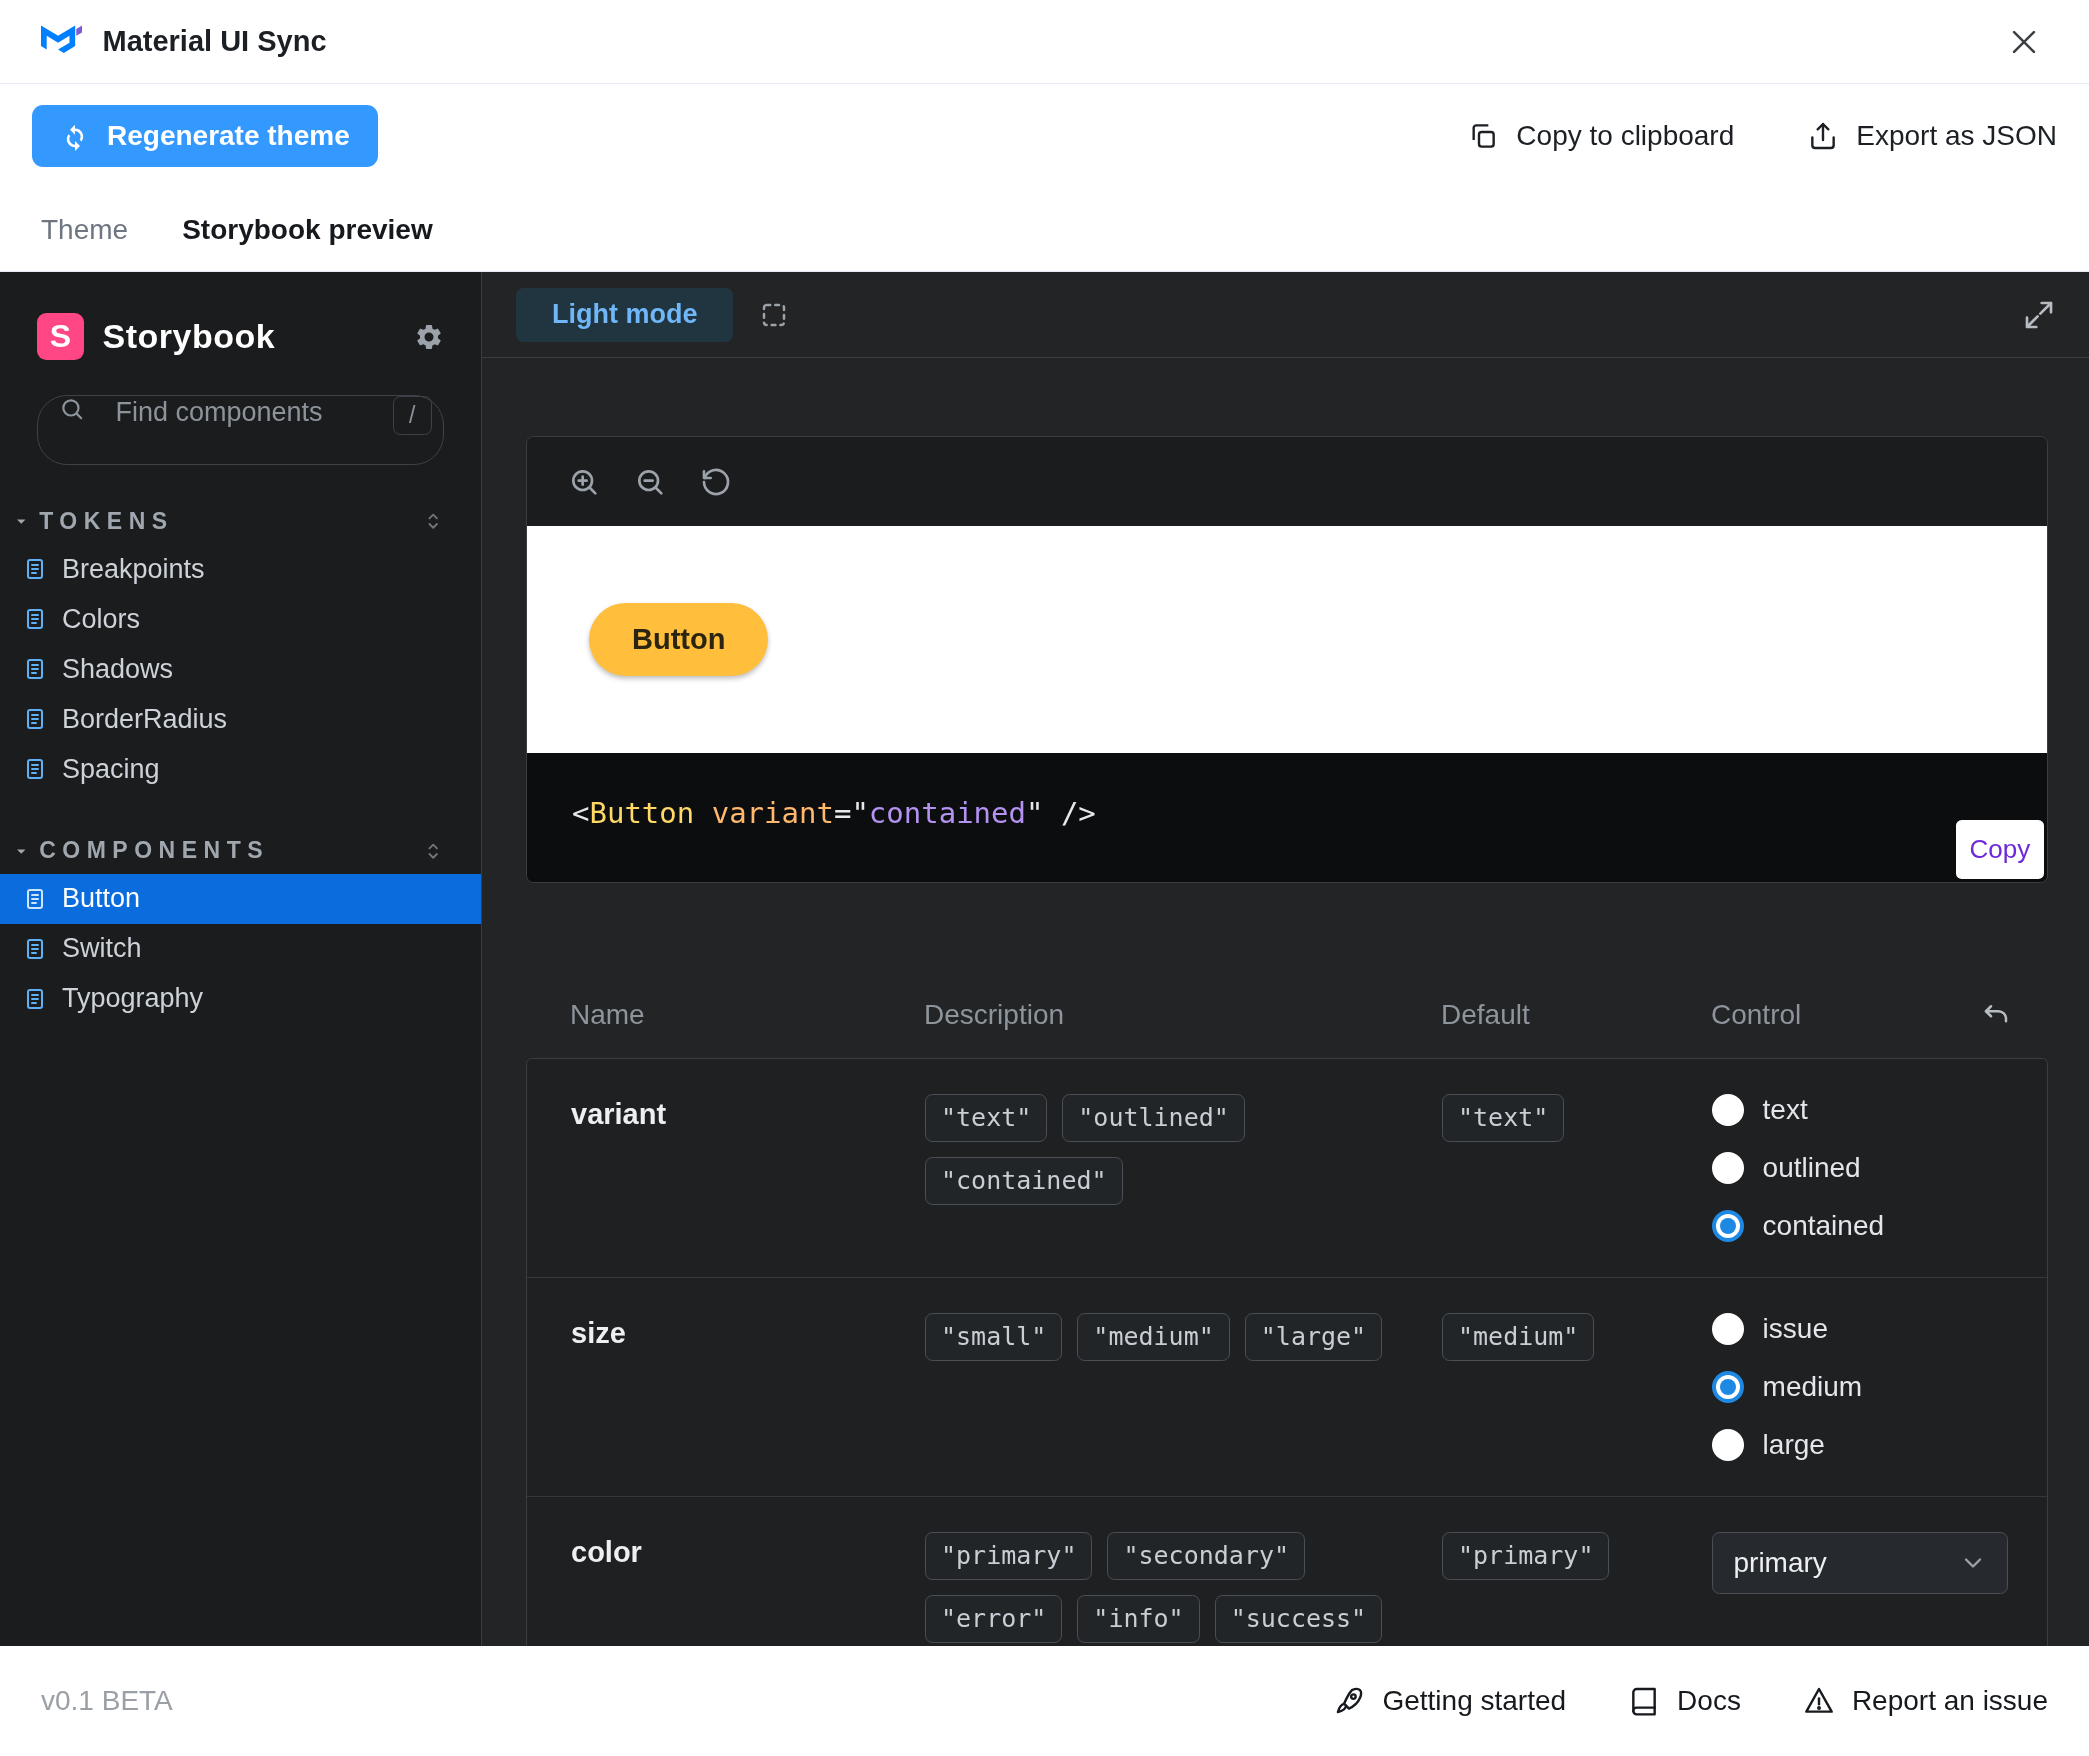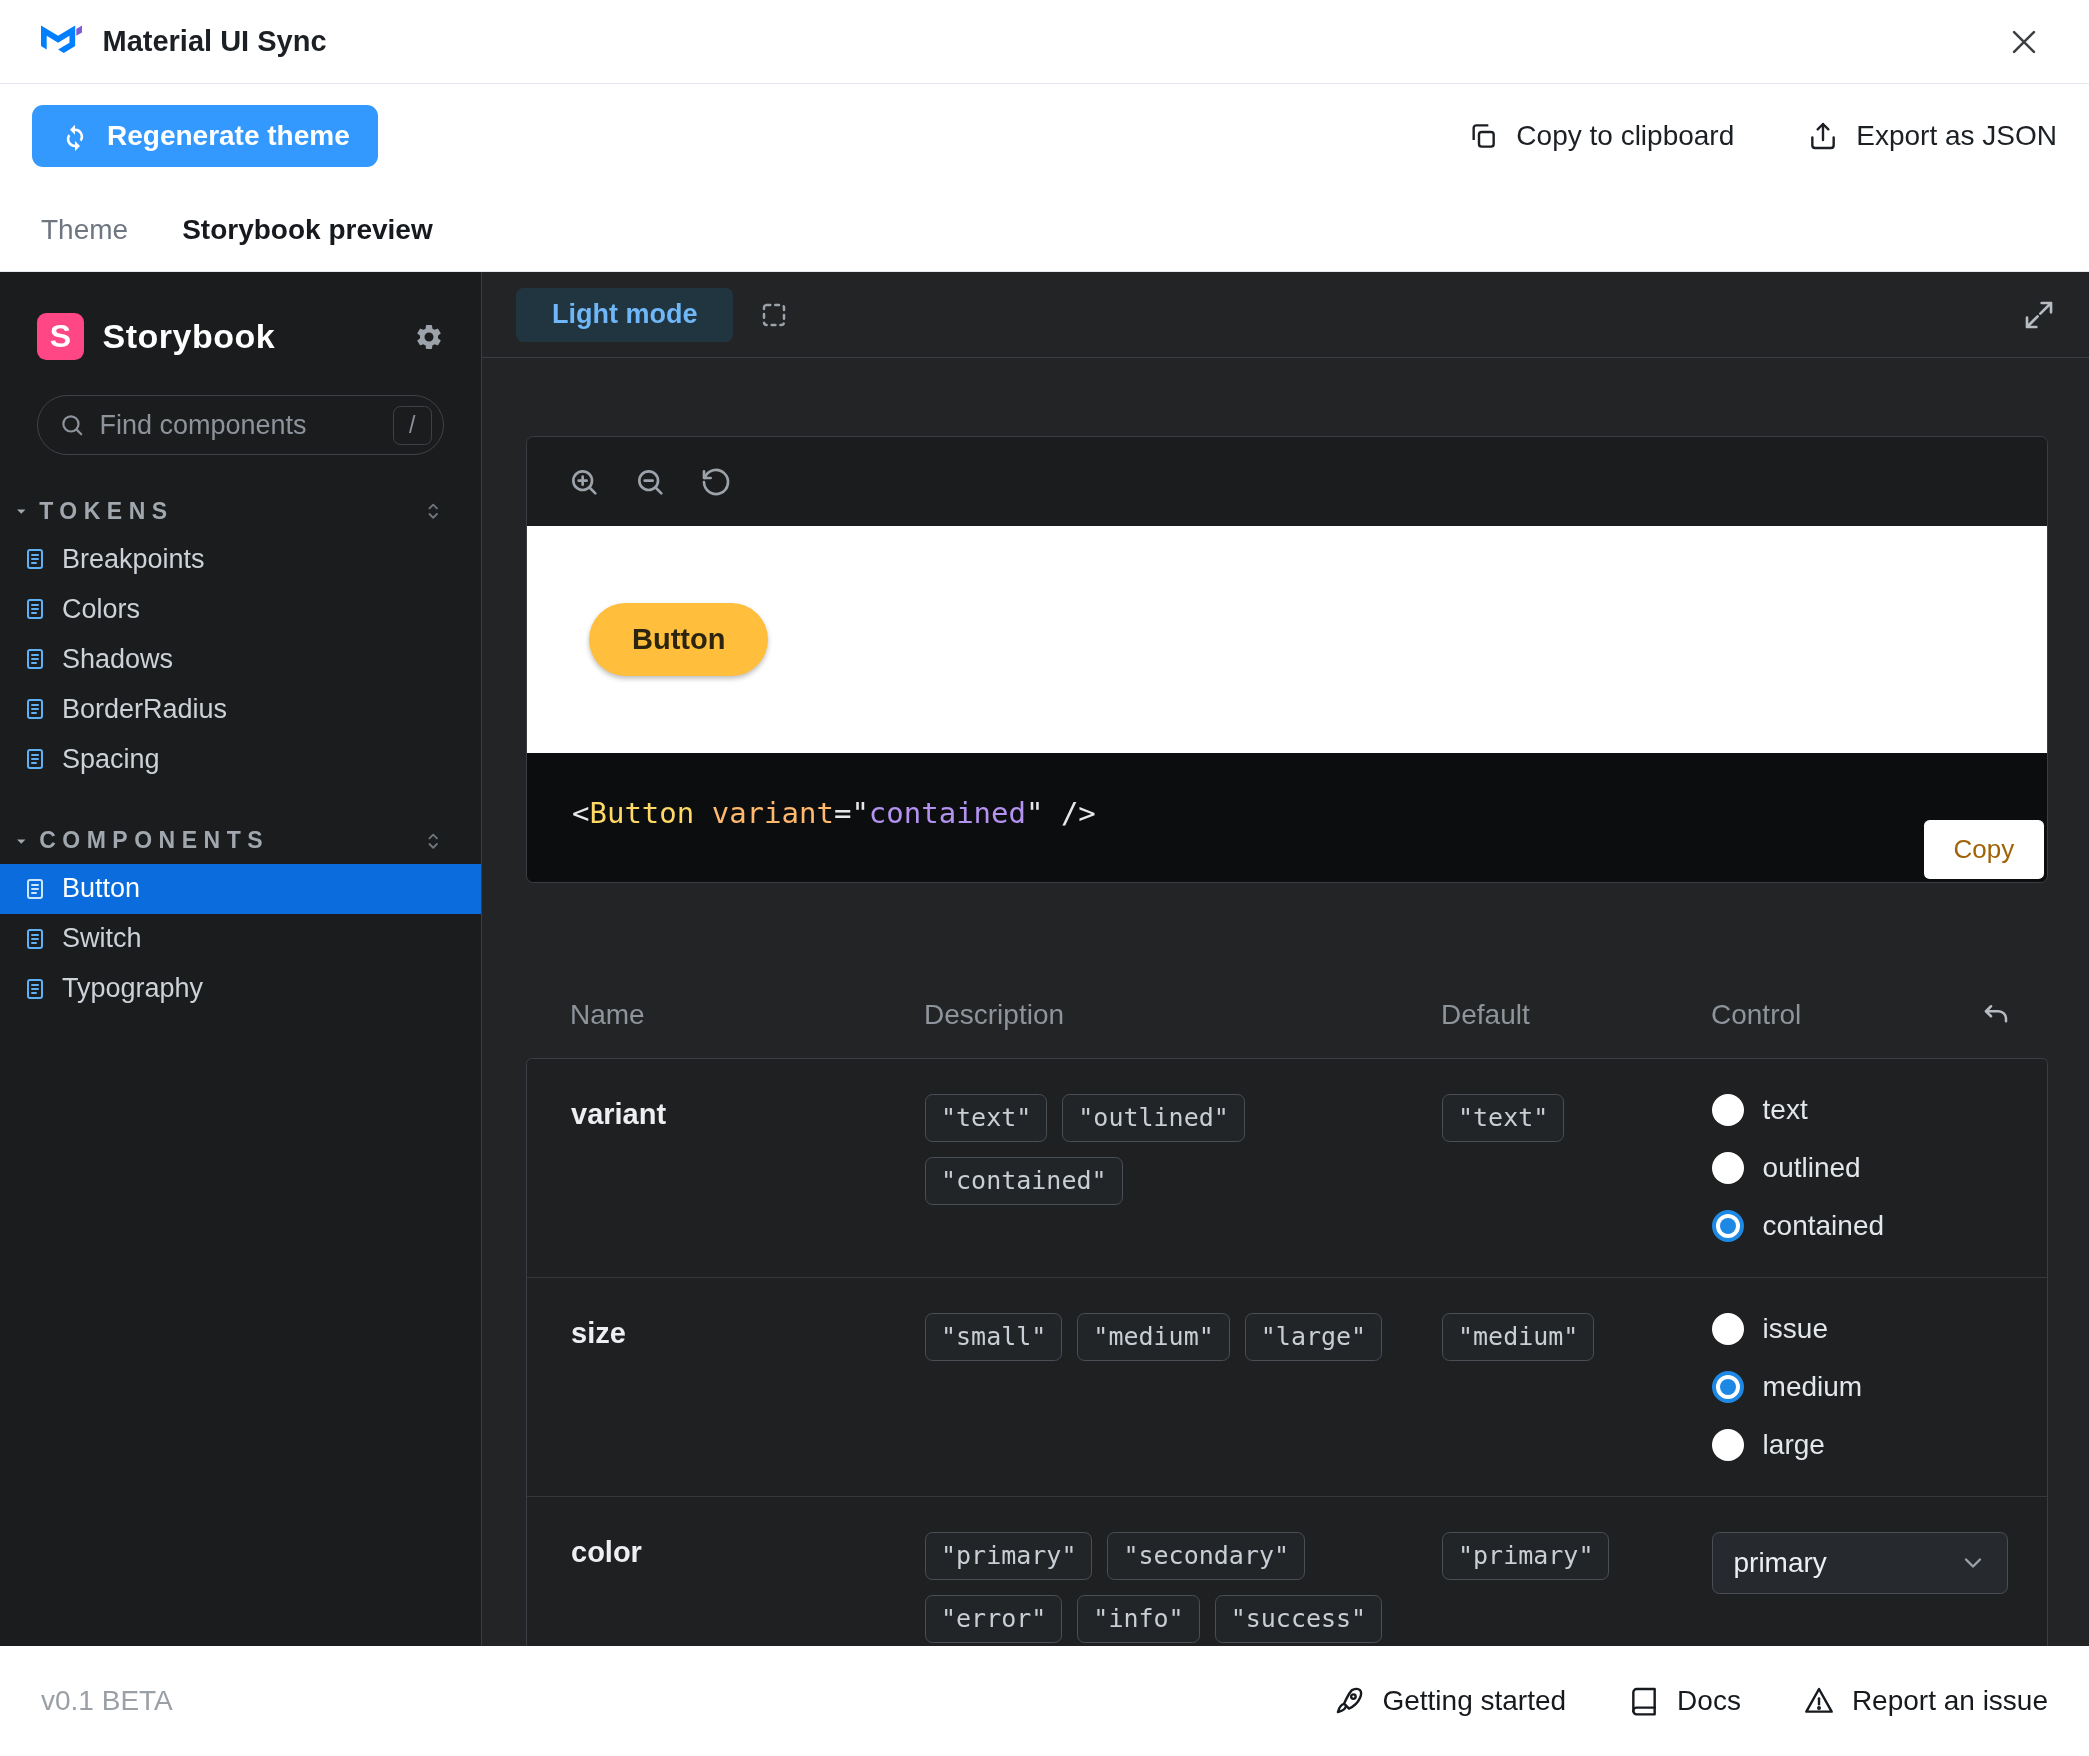--- a/index.html
+++ b/index.html
@@ -32,22 +32,22 @@
   .main{flex:1;display:flex;overflow:hidden;background:#222425}
 
   
   .sidebar{width:481px;min-width:481px;background:#1B1C1D;padding-top:41px;
        display:flex;flex-direction:column;color:#C9CDD2;overflow:hidden}
   .brand{display:flex;align-items:center;gap:18.6px;padding:0 37px}
   .sb-logo{width:47px;height:47px;border-radius:9.3px;background:#FF4785;color:#fff;
        font-weight:800;font-size:32px;display:flex;align-items:center;justify-content:center}
   .brand-name{color:#fff;font-size:34px;font-weight:800;letter-spacing:0.5px}
   .gear{margin-left:auto;color:#9CA2A9;cursor:pointer;display:flex}
-  .search{margin:35px 37px 0;height:60px;border:0.9px solid #3E4248;border-radius:30px;
-       display:flex;align-items:center;gap:13px;padding:0 11.2px 0 20.5px;color:#8D939B}
+  .search{margin:35px 37px 0;height:70px;border:0.9px solid #3E4248;border-radius:30px;
+       display:flex;align-items:flex-start;gap:29px;padding:0 11.2px 0 20.5px;color:#8D939B}
   .search input{flex:1;min-width:0;background:transparent;border:none;outline:none;
        color:#E3E6EA;font-size:27px;font-family:inherit}
   .search input::placeholder{color:#8D939B}
   .slash{border:0.9px solid #3E4248;border-radius:7.5px;min-width:39px;height:39px;
        display:flex;align-items:center;justify-content:center;font-size:23px;color:#8D939B}
   .sec{display:flex;align-items:center;gap:7.5px;margin-top:43px;margin-bottom:9.3px;
        padding:0 37px 0 11.2px;color:#A0A7AE;font-size:23px;font-weight:700;letter-spacing:6.5px}
   .sec .exp{margin-left:auto;color:#6F757C;cursor:pointer;display:flex}
   .item{display:flex;align-items:center;gap:15px;height:50px;padding:0 23px;
        color:#CDD2D8;font-size:27px;cursor:pointer}
@@ -69,22 +69,22 @@
   .card-tb{height:89px;display:flex;align-items:center;gap:34px;padding:0 41px;background:#1B1C1D}
   .story{height:227px;background:#fff;display:flex;align-items:center;padding:0 62px}
   .mui-btn{background:#FFBE3C;color:#2B2410;border:none;border-radius:931px;height:73px;
        padding:0 43px;font-size:29px;font-weight:600;font-family:inherit;cursor:pointer;
        box-shadow:0 2.8px 5.6px rgba(0,0,0,.25);display:flex;align-items:center}
   .codeblk{position:relative;background:#0C0D0F;padding:43px 45px 52px;
        font-family:"DejaVu Sans Mono",monospace;font-size:29px;color:#E8E8E8;white-space:pre}
   .tk-tag{color:#FFD866}
   .tk-attr{color:#FFB86C}
   .tk-str{color:#B392F0}
-  .copy-btn{position:absolute;right:2.8px;bottom:2.8px;background:#fff;color:#a16207;
-       font-size:26px;font-weight:500;padding:14px 30px;border-radius:5.6px;cursor:pointer;
+  .copy-btn{position:absolute;right:2.8px;bottom:2.8px;background:#fff;color:#6d28d9;
+       font-size:26px;font-weight:500;padding:14px 14px;border-radius:5.6px;cursor:pointer;
        font-family:"Liberation Sans",sans-serif}
 
   
   .props{margin-top:89px}
   .props-hdr{display:grid;grid-template-columns:354px 517px 270px 1fr;align-items:center;
        padding:0 0 0 44px;color:#8E949C;font-size:28px;height:86px}
   .ctl-hdr{display:flex;align-items:center}
   .undo{margin-left:auto;margin-right:37px;color:#B7BCC2;cursor:pointer;display:flex}
   .props-body{border:0.9px solid #3A3E44;border-radius:5.6px;background:#1E2021;overflow:hidden}
   .prow{display:grid;grid-template-columns:354px 517px 270px 1fr;padding:35px 0 35px 44px;

